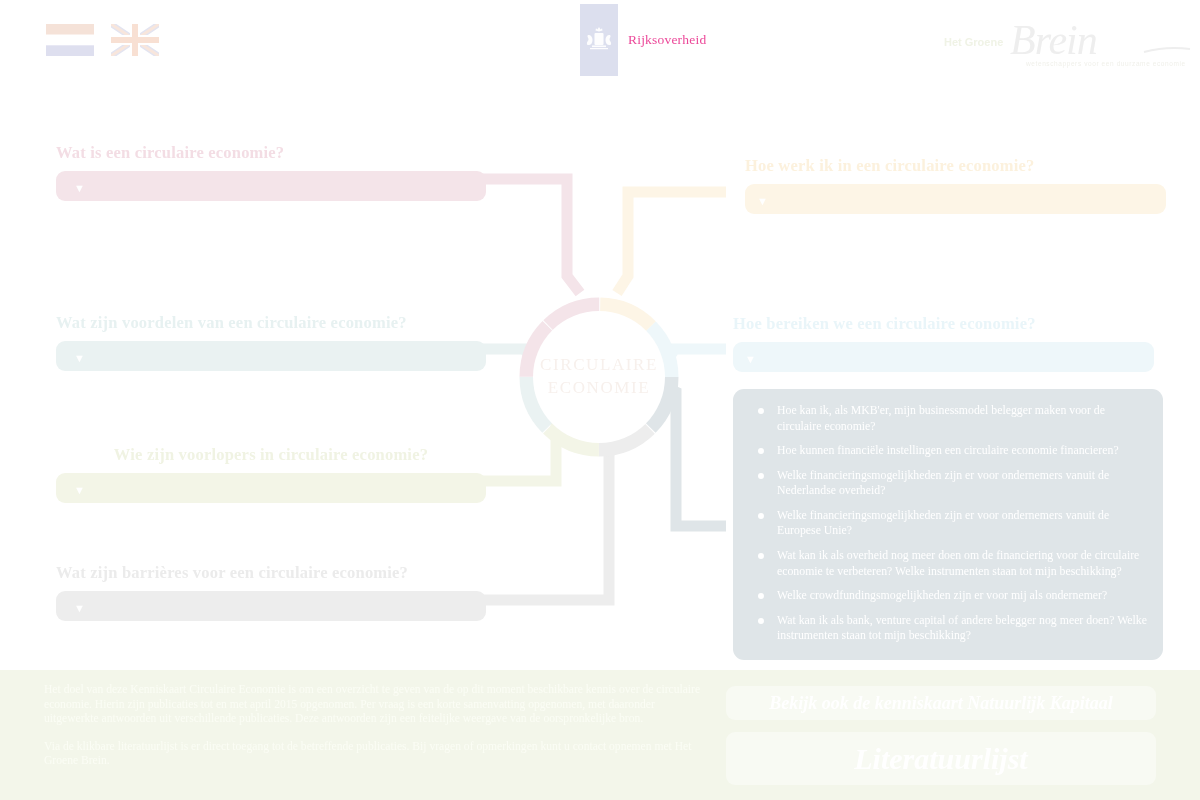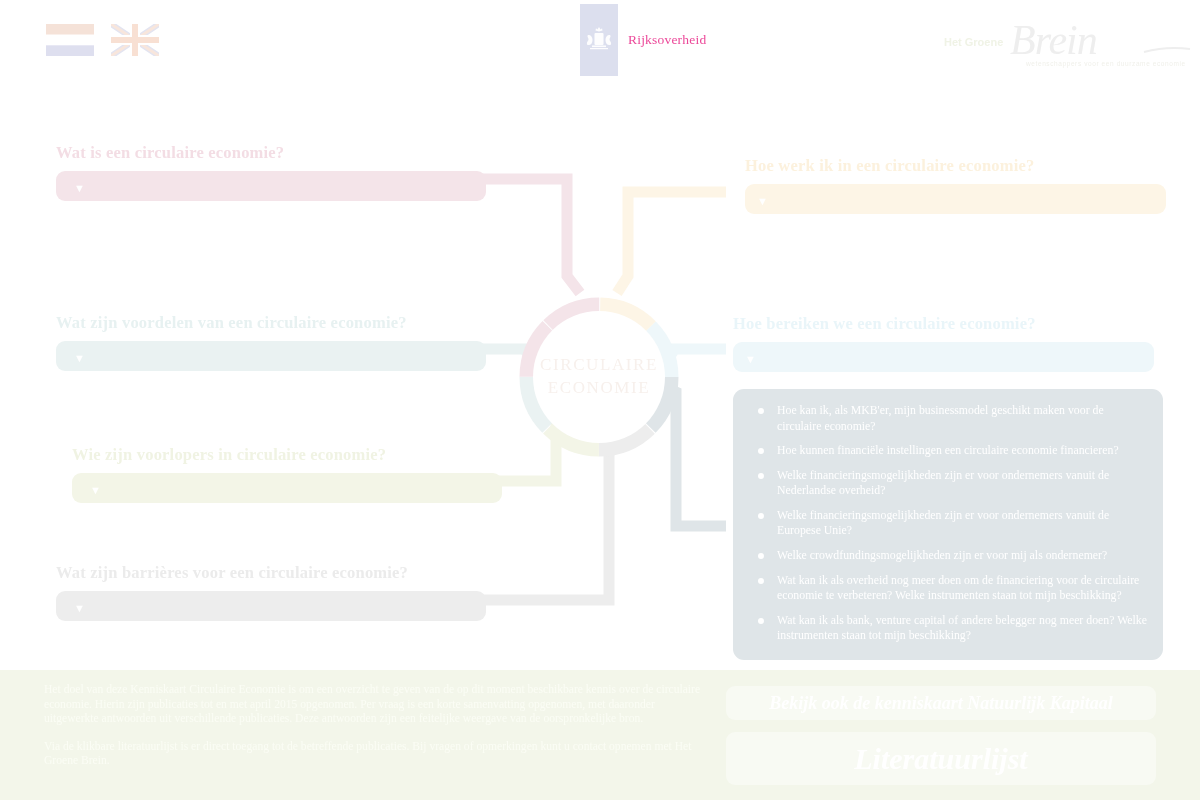--- a/index.html
+++ b/index.html
@@ -216,21 +216,21 @@
     </div>
   </div>
 
   <div class="topic left" style="left:56px; top:227px;">
     <div class="topic-title" style="color:#e7f1f1;">Wat zijn voordelen van een circulaire economie?</div>
     <div class="panel collapsed" style="width:430px; background:#eaf2f2;">
       <span class="caret">▼</span>
     </div>
   </div>
 
-  <div class="topic left" style="left:72px; top:359px;">
+  <div class="topic left" style="left:56px; top:359px;text-align:center;">
     <div class="topic-title" style="color:#f0f3e3;">Wie zijn voorlopers in circulaire economie?</div>
     <div class="panel collapsed" style="width:430px; background:#f3f5e7;">
       <span class="caret">▼</span>
     </div>
   </div>
 
   <div class="topic left" style="left:56px; top:477px;">
     <div class="topic-title" style="color:#ebebeb;">Wat zijn barrières voor een circulaire economie?</div>
     <div class="panel collapsed" style="width:430px; background:#ededed;">
       <span class="caret">▼</span>
@@ -247,26 +247,26 @@
   <div class="topic right" style="left:733px; top:228px;">
     <div class="topic-title" style="color:#e9f5f9;">Hoe bereiken we een circulaire economie?</div>
     <div class="panel collapsed" style="width:421px; background:#eef7fa;">
       <span class="caret">▼</span>
     </div>
   </div>
 
   <div class="topic right" style="left:733px; top:296px;">
     <div id="panel-financiering">
       <ul id="financiering-list">
-        <li>Hoe kan ik, als MKB'er, mijn businessmodel geschikt maken voor de circulaire economie?</li>
+        <li>Hoe kan ik, als MKB'er, mijn businessmodel belegger maken voor de circulaire economie?</li>
         <li>Hoe kunnen financiële instellingen een circulaire economie financieren?</li>
         <li>Welke financieringsmogelijkheden zijn er voor ondernemers vanuit de Nederlandse overheid?</li>
         <li>Welke financieringsmogelijkheden zijn er voor ondernemers vanuit de Europese Unie?</li>
+        <li>Wat kan ik als overheid nog meer doen om de financiering voor de circulaire economie te verbeteren? Welke instrumenten staan tot mijn beschikking?</li>
         <li>Welke crowdfundingsmogelijkheden zijn er voor mij als ondernemer?</li>
-        <li>Wat kan ik als overheid nog meer doen om de financiering voor de circulaire economie te verbeteren? Welke instrumenten staan tot mijn beschikking?</li>
         <li>Wat kan ik als bank, venture capital of andere belegger nog meer doen? Welke instrumenten staan tot mijn beschikking?</li>
       </ul>
     </div>
   </div>
 
 </div>
 
 <div id="footer">
   <div id="footer-text">
     <p>Het doel van deze Kenniskaart Circulaire Economie is om een overzicht te geven van de op dit moment beschikbare kennis over de circulaire economie. Hierin zijn publicaties tot en met april 2015 opgenomen. Per vraag is een korte samenvatting opgenomen, met daaronder uitgewerkte antwoorden uit verschillende publicaties. Deze antwoorden zijn een feitelijke weergave van de oorspronkelijke bron.</p>

